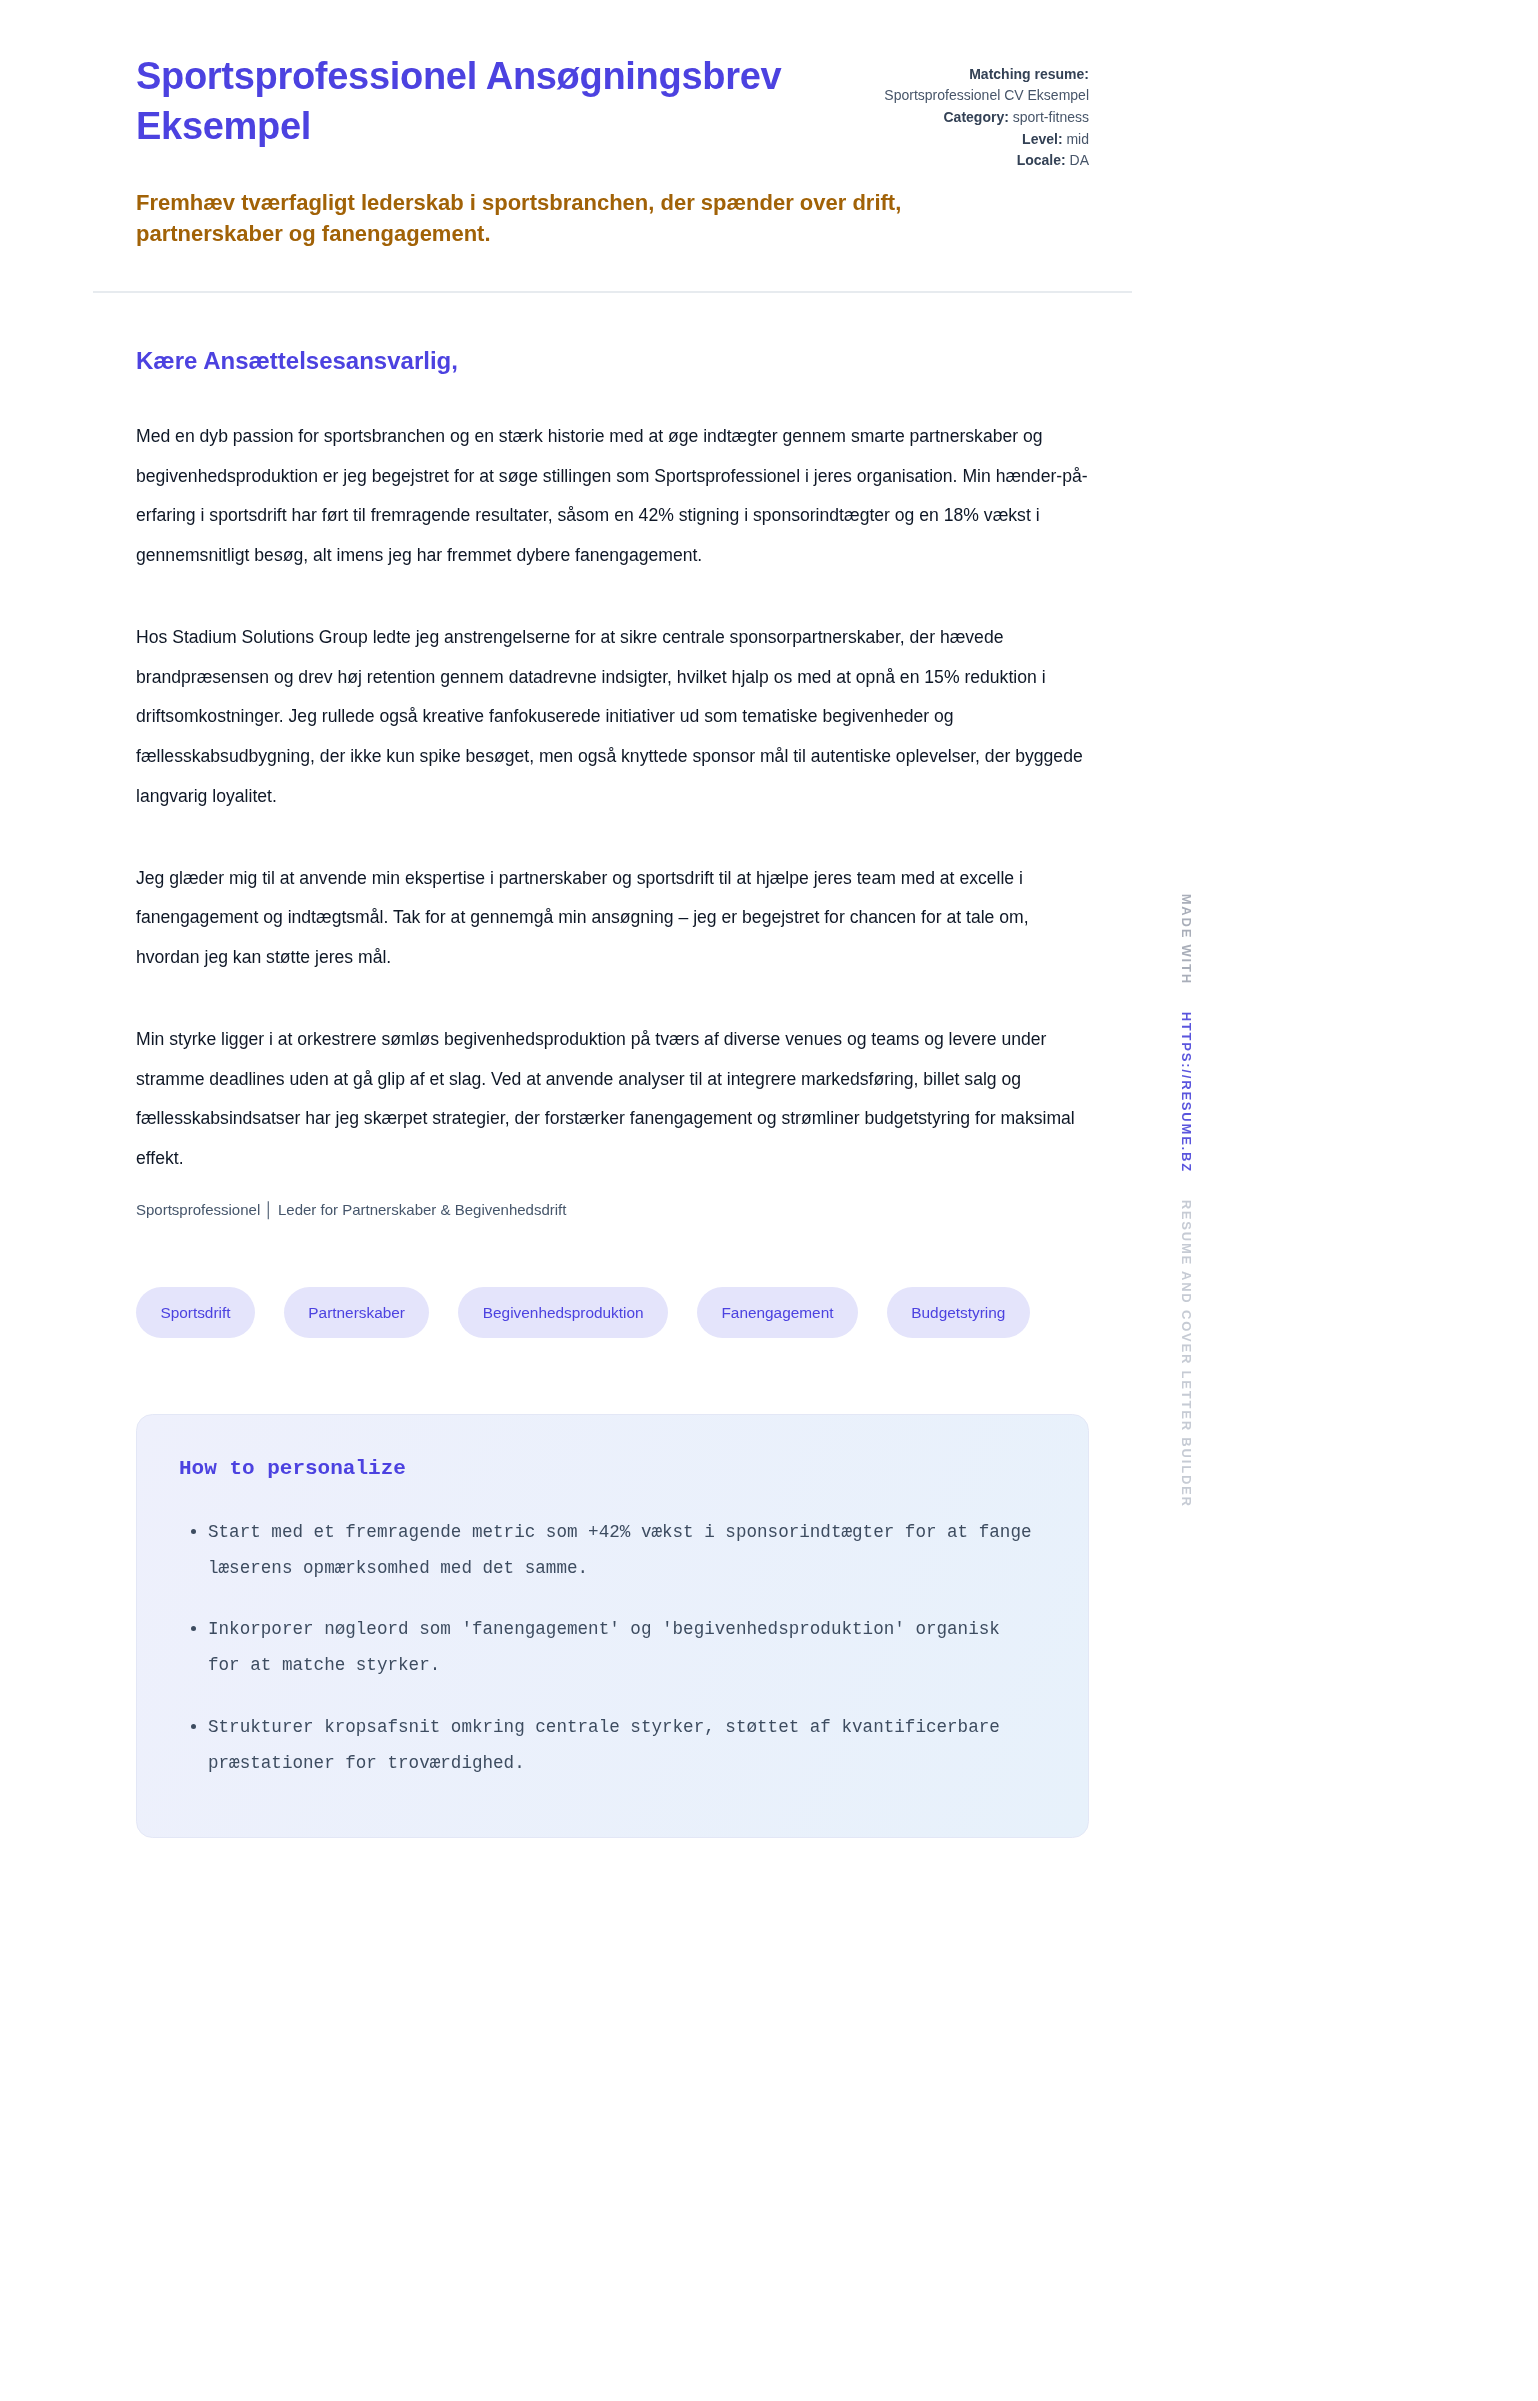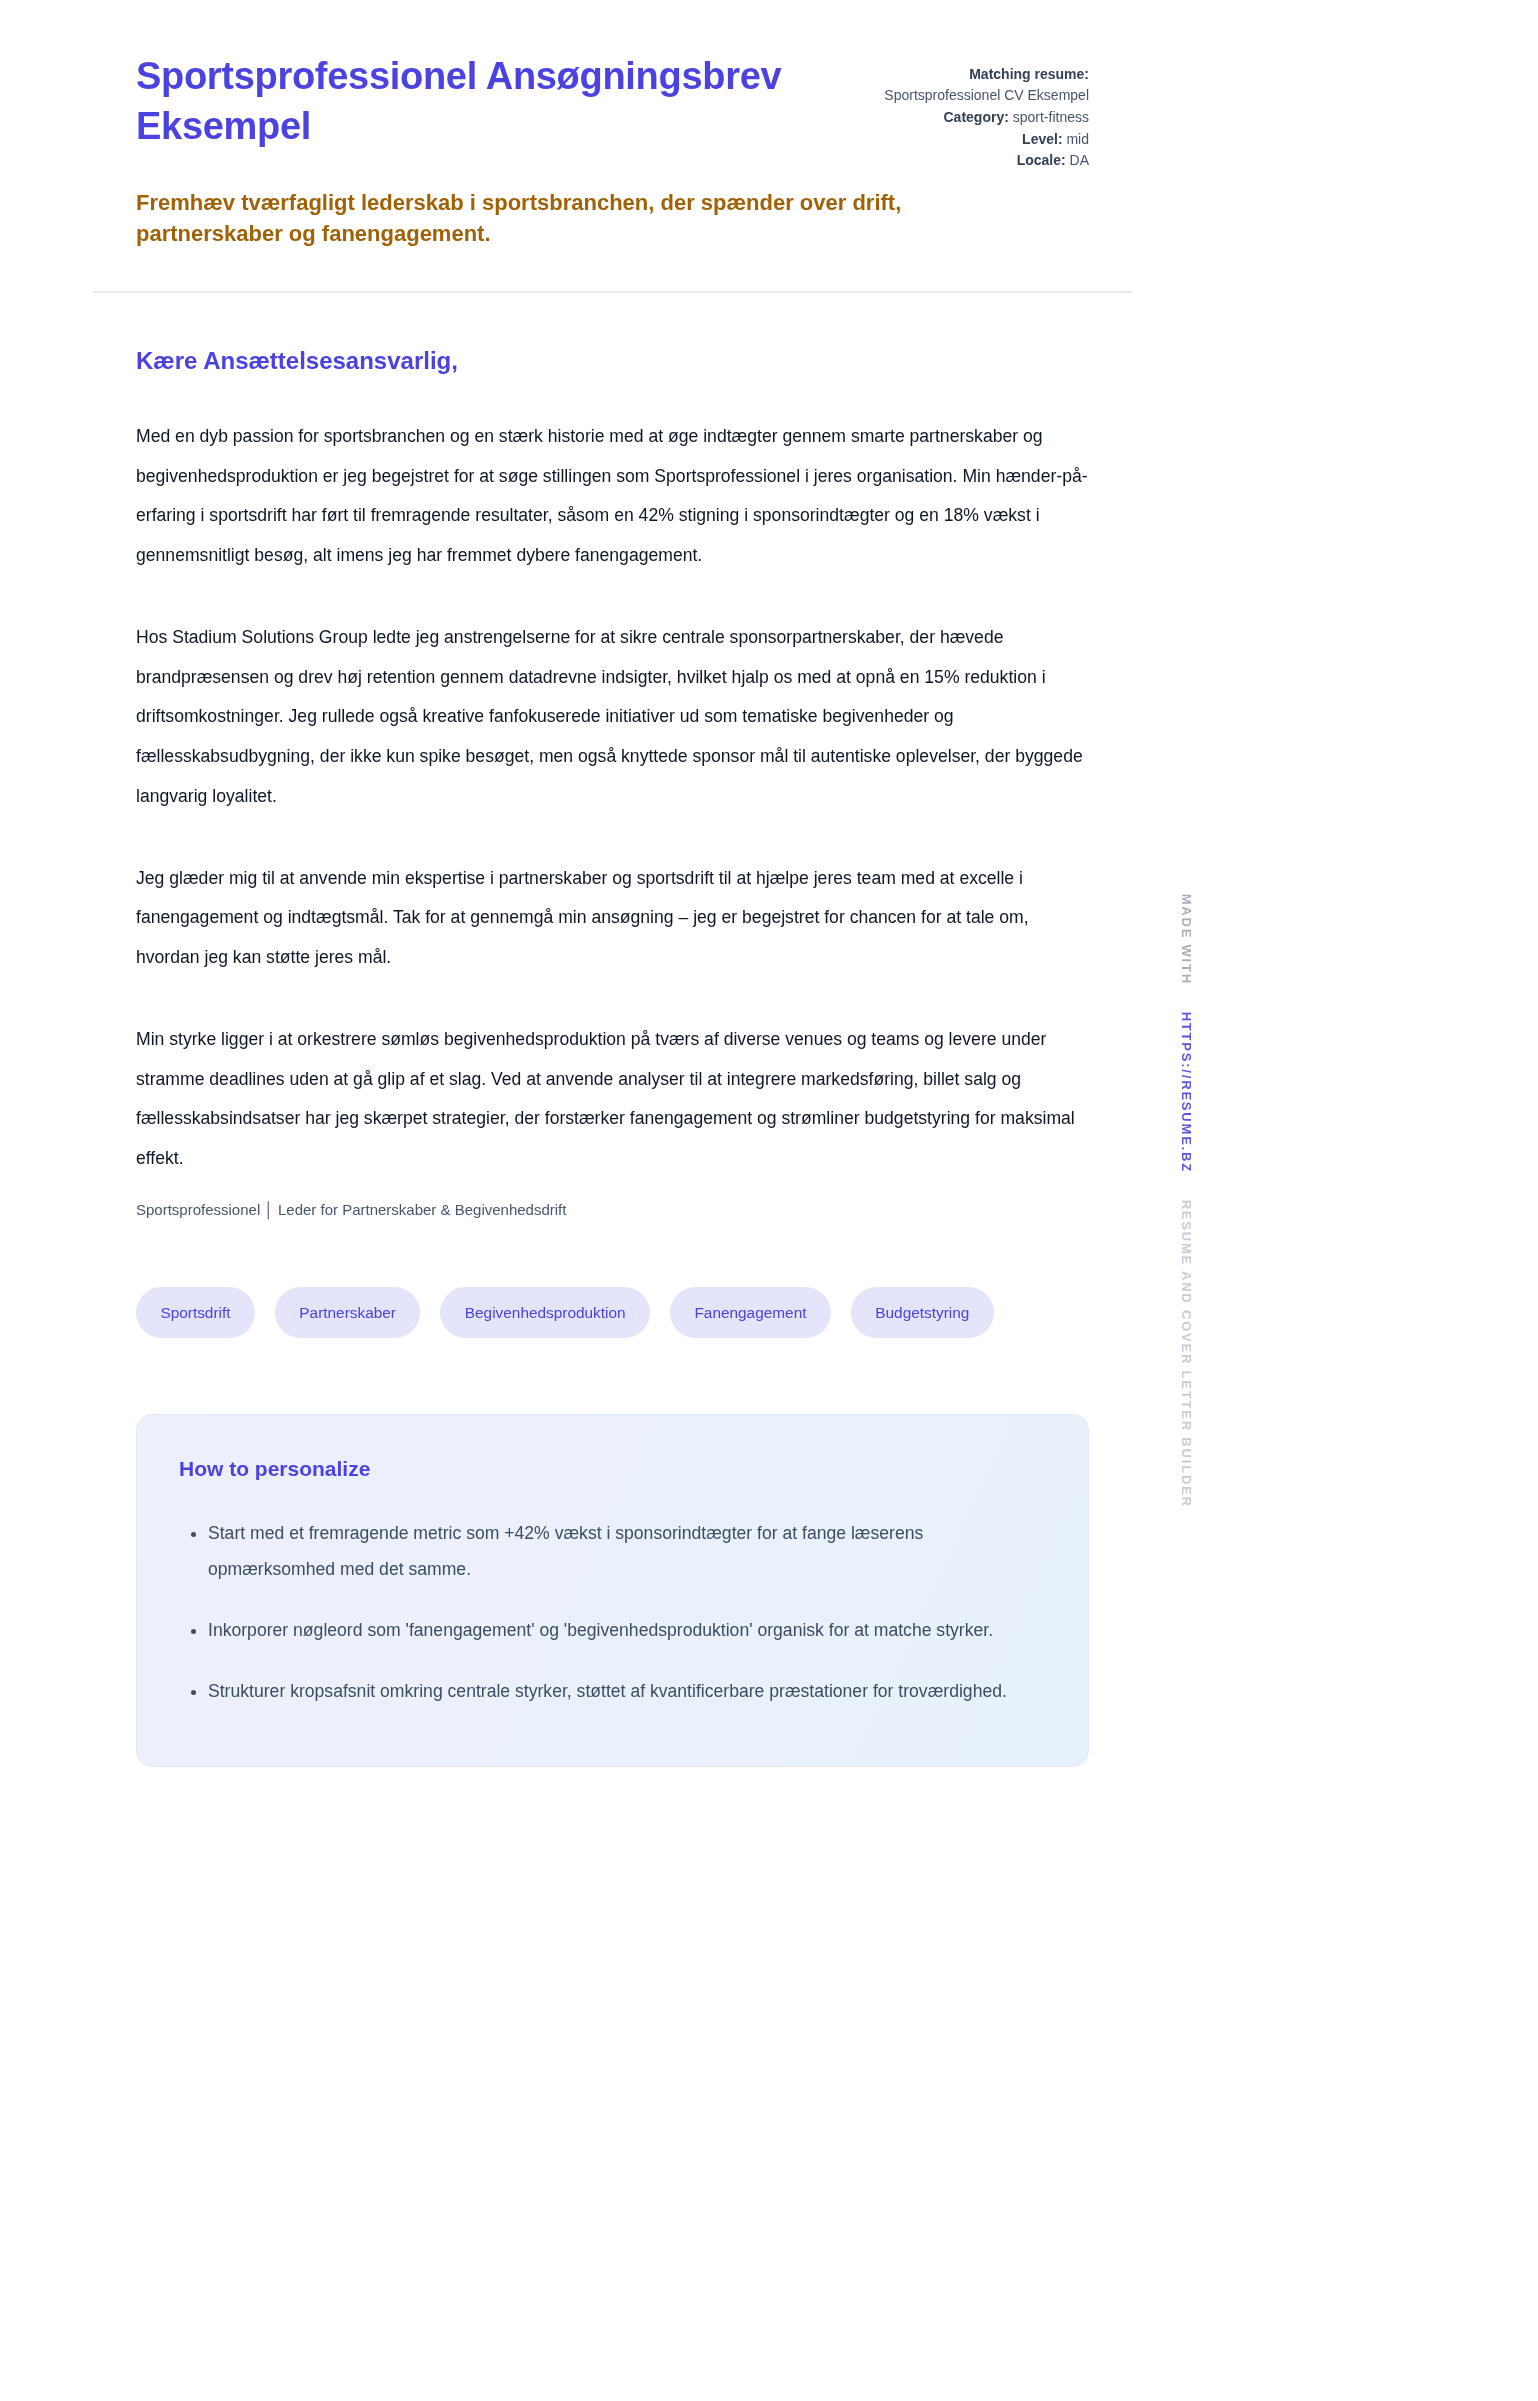--- a/index.html
+++ b/index.html
@@ -38,33 +38,34 @@
   .greeting { margin-top: 54px; font-size: 24px; font-weight: 700; color: #4c42e0; }
   .para {
     margin: 42px 0 0 0; font-size: 17.6px; color: #0e1726;
     line-height: 2.26; max-width: 1267px;
   }
 
   .signature-name { margin-top: 89px; font-size: 18px; font-weight: 700; color: #0f172a; }
   .signature-role { margin-top: 22px; font-size: 15px; color: #46566b; }
 
   
-  .tags { margin-top: 69px; display: flex; gap: 20px; flex-wrap: wrap; }
+  .tags { margin-top: 69px; display: flex; gap: 29px; flex-wrap: wrap; }
   .tag {
     background: #e4e4fb; color: #4c42e0; font-size: 15.4px; font-weight: 500;
     padding: 18px 24.4px; border-radius: 904px; line-height: 1; white-space: nowrap;
   }
 
   
   .card {
     margin-top: 76px;
     background: linear-gradient(115deg, #eef0fc 0%, #e7f1fb 100%);
     border: 0.9px solid #e3e7f6;
     border-radius: 16.3px;
     padding: 42px 47px 31px 42px;
+    font-family: Liberation Mono, monospace;
   }
   .card-title { font-size: 21px; font-weight: 700; color: #4c42e0; }
   .card-list { margin: 34px 0 0 0; padding-left: 29px; }
   .card-list li {
     font-size: 17.6px; color: #3d4c60; line-height: 2.05;
     margin-bottom: 25px; max-width: 1185px;
   }
   .card-list li::marker { color: #3d4c60; }
 
   

